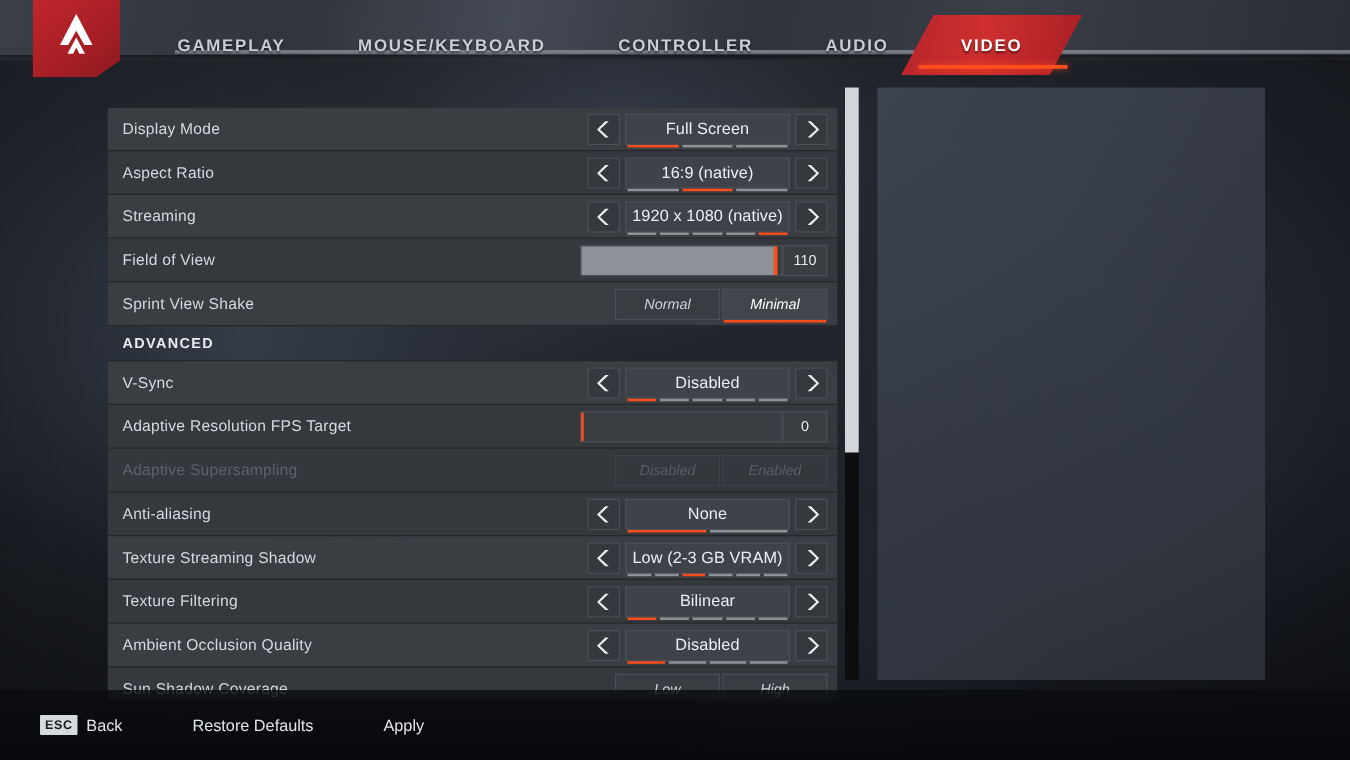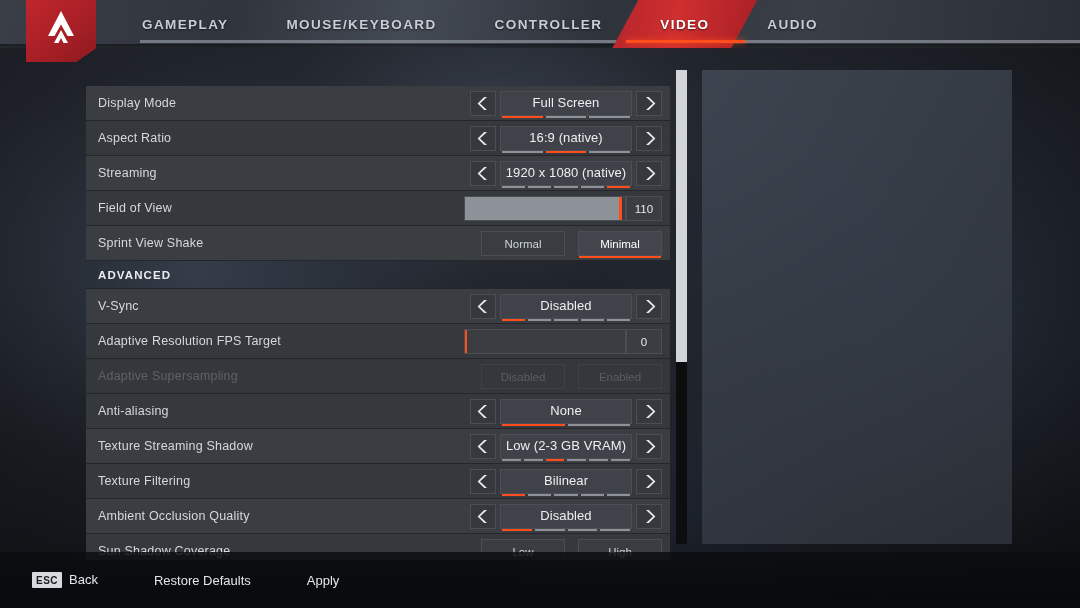--- a/index.html
+++ b/index.html
@@ -81,21 +81,21 @@
   }
   .logo-glyph {
     position: absolute;
     left: 0; right: 0; top: 9px;
     text-align: center;
   }
   .logo-glyph svg { display: inline-block; }
 
   .tabs {
     position: absolute;
-    top: 0; left: 120px;
+    top: 12px; left: 120px;
     height: 48px;
     display: flex;
     align-items: stretch;
     z-index: 5;
   }
   .tab {
     position: relative;
     display: flex;
     align-items: center;
     justify-content: center;
@@ -280,22 +280,23 @@
     display: flex;
     align-items: center;
     justify-content: center;
     color: #e6e9ed;
     font-size: 11.5px;
   }
 
   
   .toggle-group {
     display: flex;
-    gap: 13px;
+    gap: 2px;
     flex: 0 0 auto;
+    font-style: italic;
   }
   .toggle-btn {
     position: relative;
     width: 84px; height: 25px;
     background: #393c41;
     border: 1px solid #4b4f55;
     display: flex;
     align-items: center;
     justify-content: center;
     color: #cfd4da;
@@ -355,20 +356,21 @@
     height: 56px;
     background: linear-gradient(to bottom, rgba(10,12,15,.82), rgba(8,9,12,.95));
     display: flex;
     align-items: center;
     padding-left: 32px;
     gap: 0;
     z-index: 6;
   }
   .footer-item {
     display: flex;
+    align-items: center;
     gap: 7px;
     color: #e3e6ea;
     font-size: 13px;
     cursor: pointer;
     margin-right: 56px;
   }
   .key-cap {
     display: inline-flex;
     align-items: center;
     justify-content: center;
@@ -410,26 +412,26 @@
   <div class="tabs" id="tabs">
       <div class="tab">
         <span>GAMEPLAY</span>
       </div>
       <div class="tab">
         <span>MOUSE/KEYBOARD</span>
       </div>
       <div class="tab">
         <span>CONTROLLER</span>
       </div>
+      <div class="tab">
+        <span>AUDIO</span>
+      </div>
       <div class="tab active">
         <div class="tab-active-bg"></div>
         <span>VIDEO</span>
-      </div>
-      <div class="tab">
-        <span>AUDIO</span>
       </div>
     </div>
 
   <div class="settings-panel">
     <div class="rows" id="rows">
         <div class="row">
           <div class="row-label">Display Mode</div>
           <div class="row-control">
             <div class="arrow-btn">
               <svg width="13" height="15" viewBox="0 0 13 15">

